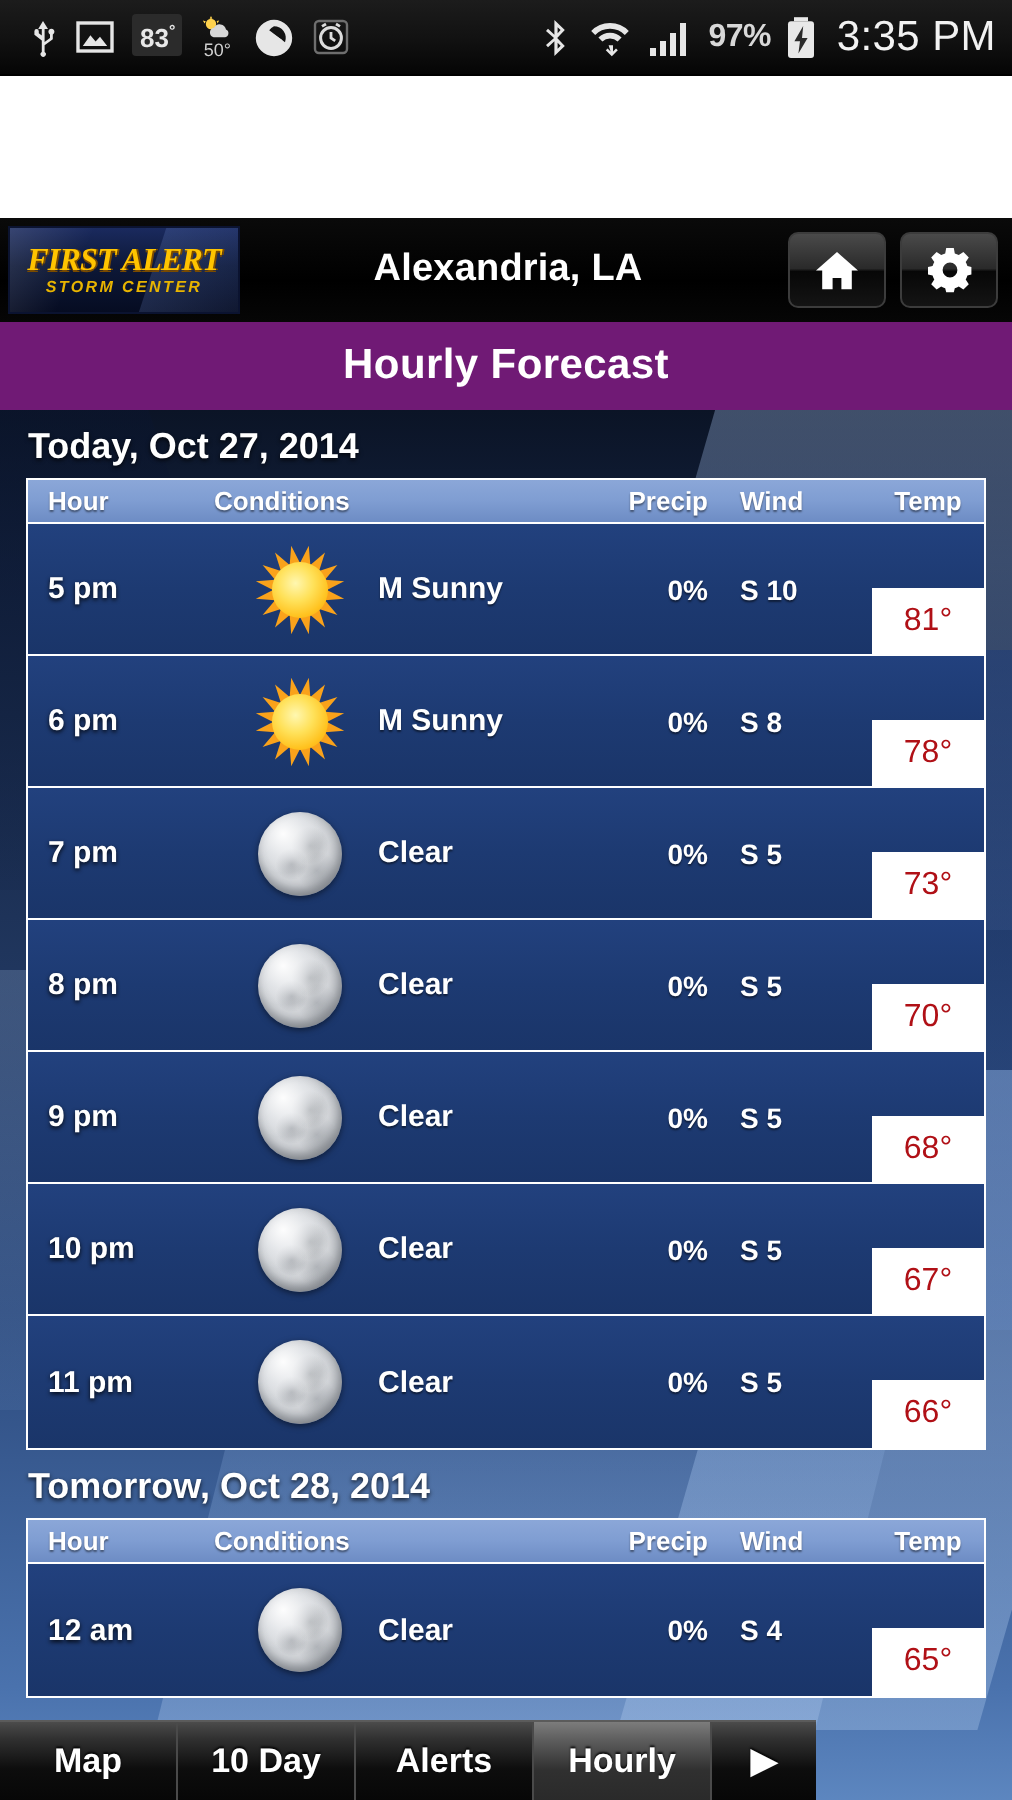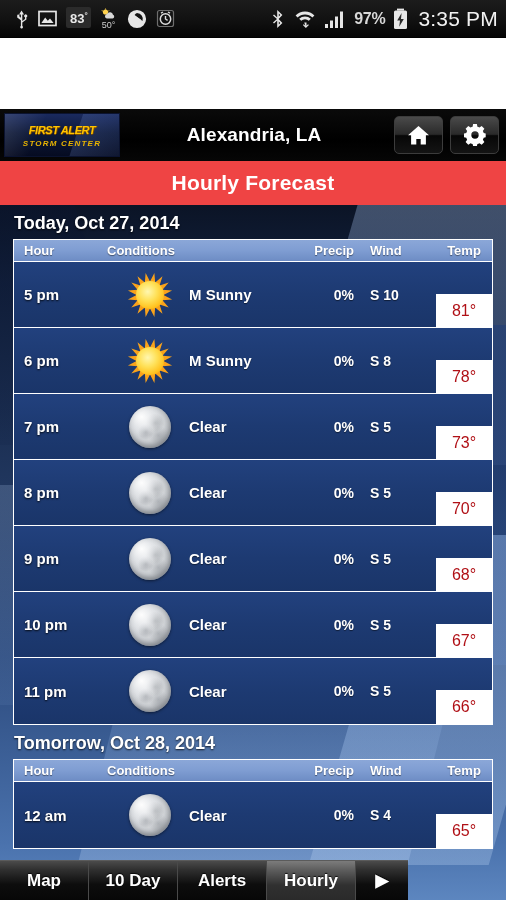--- a/index.html
+++ b/index.html
@@ -62,24 +62,25 @@
     display: flex; flex-direction: column;
     align-items: center; justify-content: center;
     overflow: hidden; position: relative;
   }
   .logo::after{
     content:""; position:absolute; right:-14px; top:-10px;
     width:58px; height:70px; transform:skewX(-18deg);
     background:linear-gradient(90deg, rgba(120,150,220,.20), rgba(160,190,250,.05));
   }
   .logo-top {
-    font-size: 11px; font-weight: bold; font-style: italic;
+    font-size: 16px; font-weight: bold; font-style: italic;
     color: #ffc400; letter-spacing: -0.4px; line-height: 17px;
     text-shadow: 0 1px 0 #7a4b00, 1px 0 0 #7a4b00;
     z-index:2;
+    font-family:Liberation Serif, serif;
   }
   .logo-bot {
     font-size: 8px; font-weight: bold; font-style: italic;
     color: #e8b400; letter-spacing: 1.2px; line-height: 10px;
     z-index:2;
   }
   .city {
     flex: 1; text-align: center;
     color: #fff; font-size: 19px; font-weight: bold;
     letter-spacing: 0.1px; padding-right: 6px;
@@ -88,21 +89,21 @@
     width: 49px; height: 38px; margin-right: 7px;
     border-radius: 5px; border: 1px solid #3c3c3c;
     background: linear-gradient(180deg,#4a4a4a 0%,#2a2a2a 48%,#070707 52%,#141414 100%);
     display: flex; align-items: center; justify-content: center;
   }
 
   
   .titlebar {
     position: absolute; top: 161px; left: 0;
     width: 506px; height: 44px;
-    background: #ef4444;
+    background: #701a75;
     display: flex; align-items: center; justify-content: center;
   }
   .titlebar span {
     color: #fff; font-size: 21px; font-weight: bold; letter-spacing: 0.2px;
   }
 
   
   .content {
     position: absolute; top: 205px; left: 0;
     width: 506px; height: 751px;

